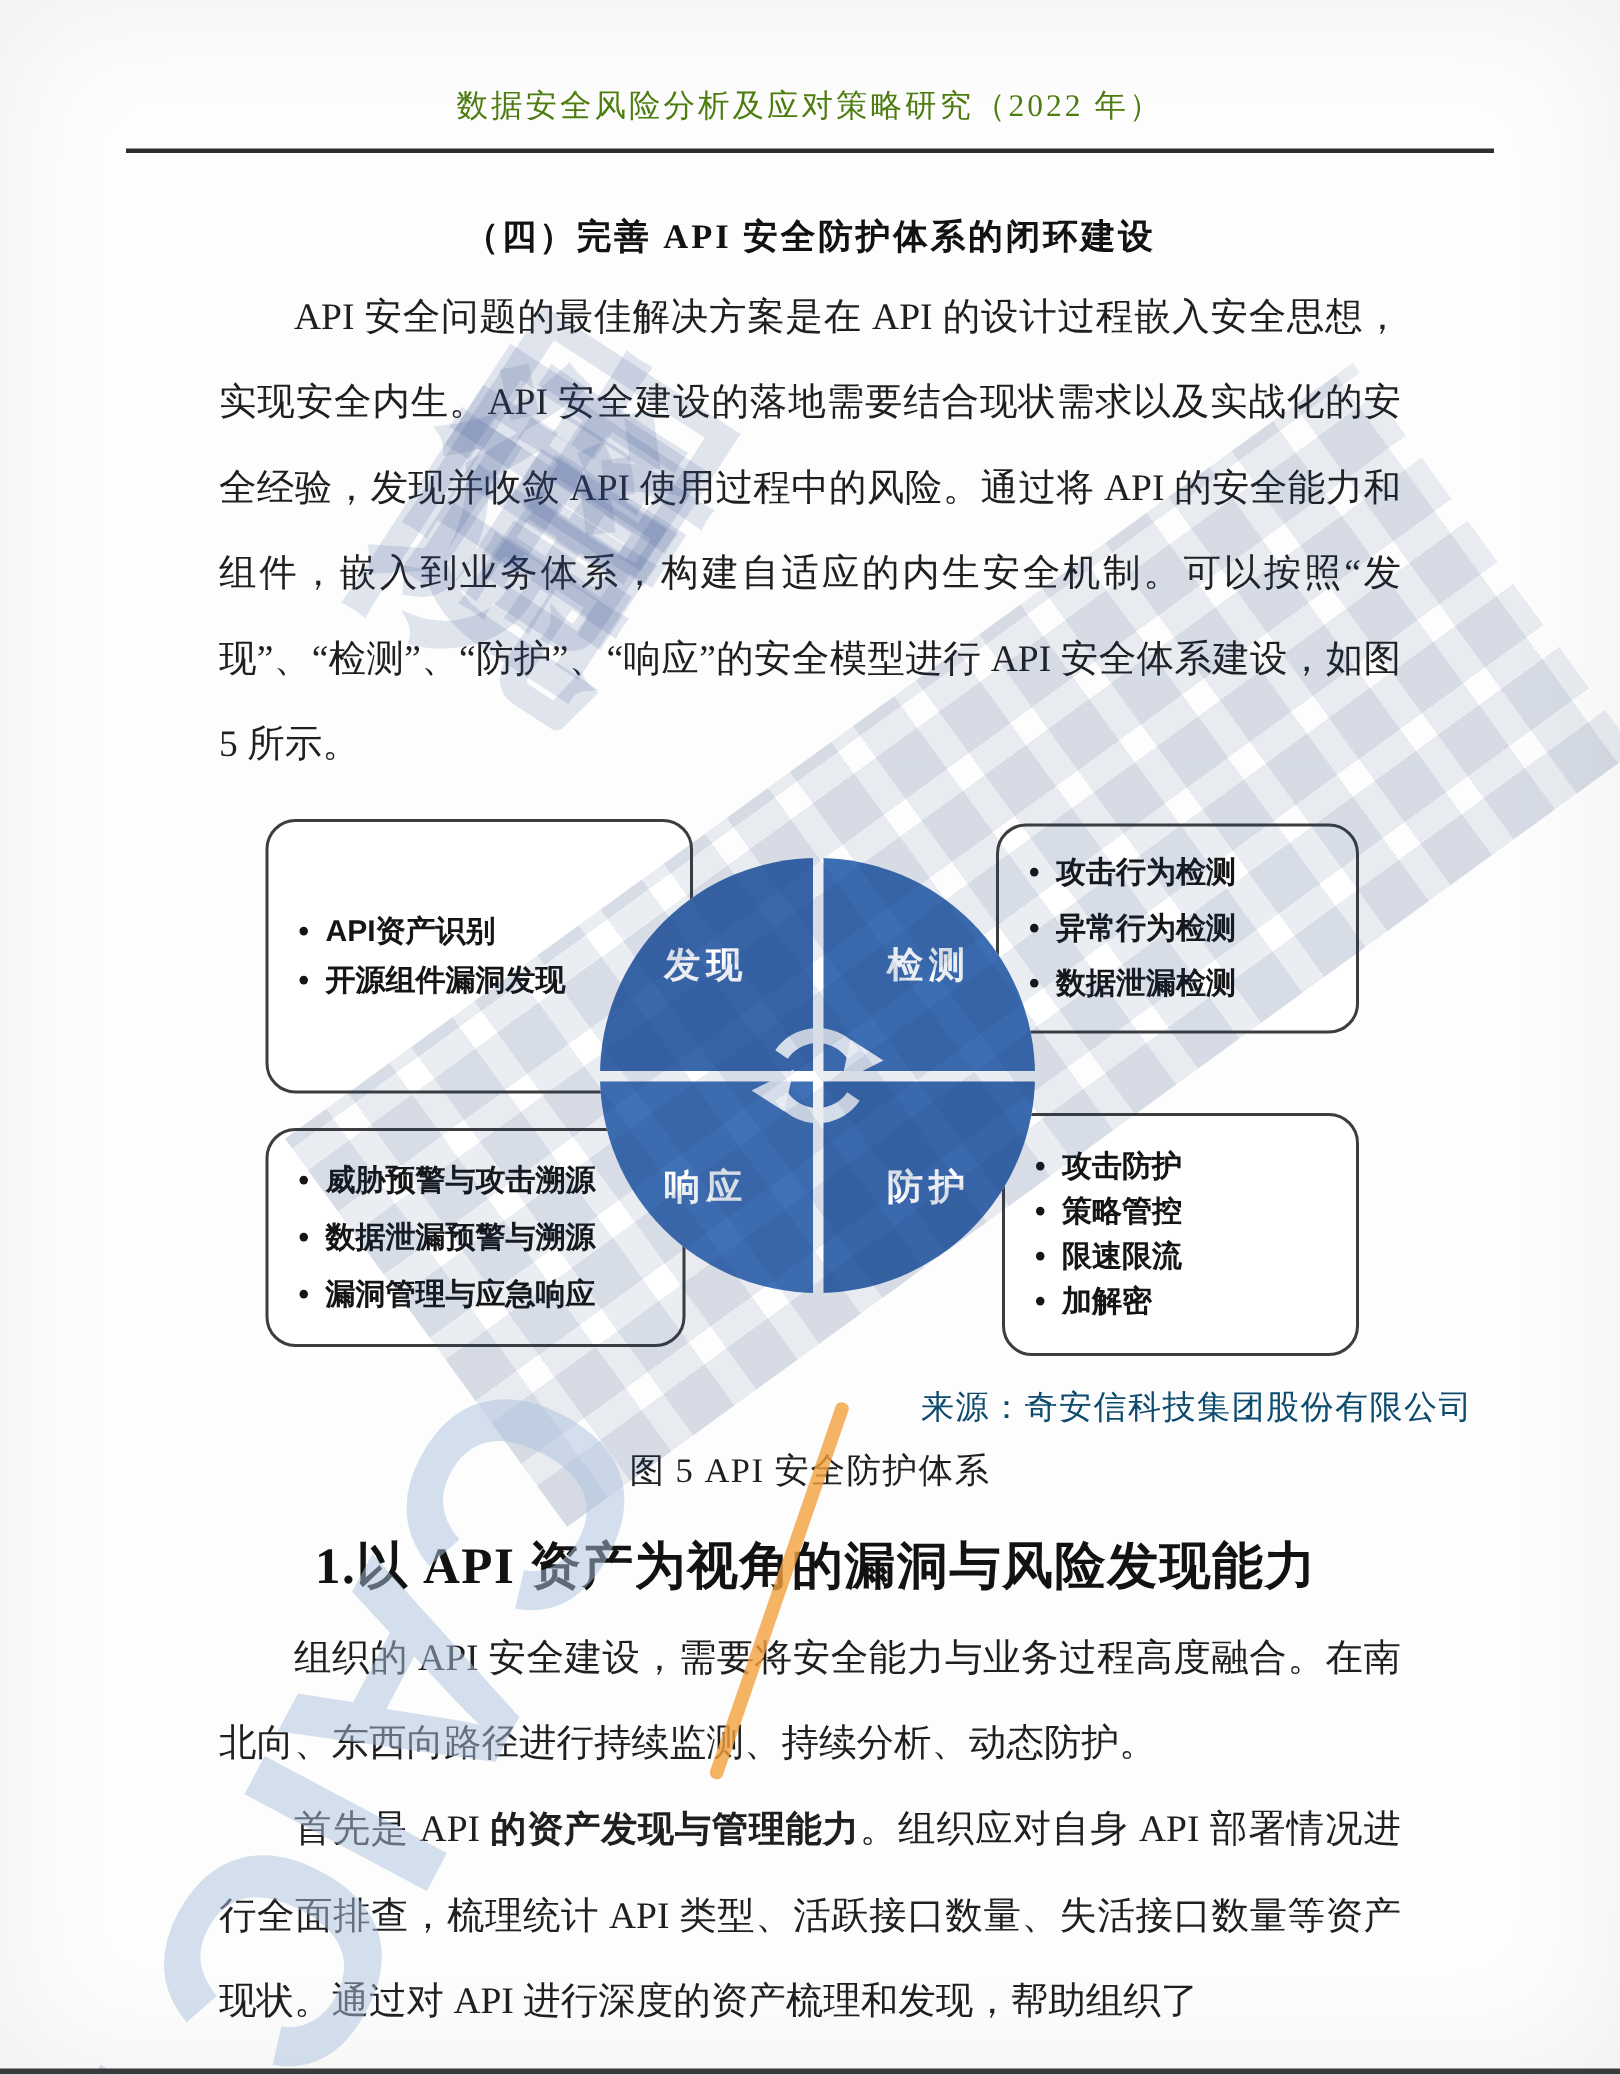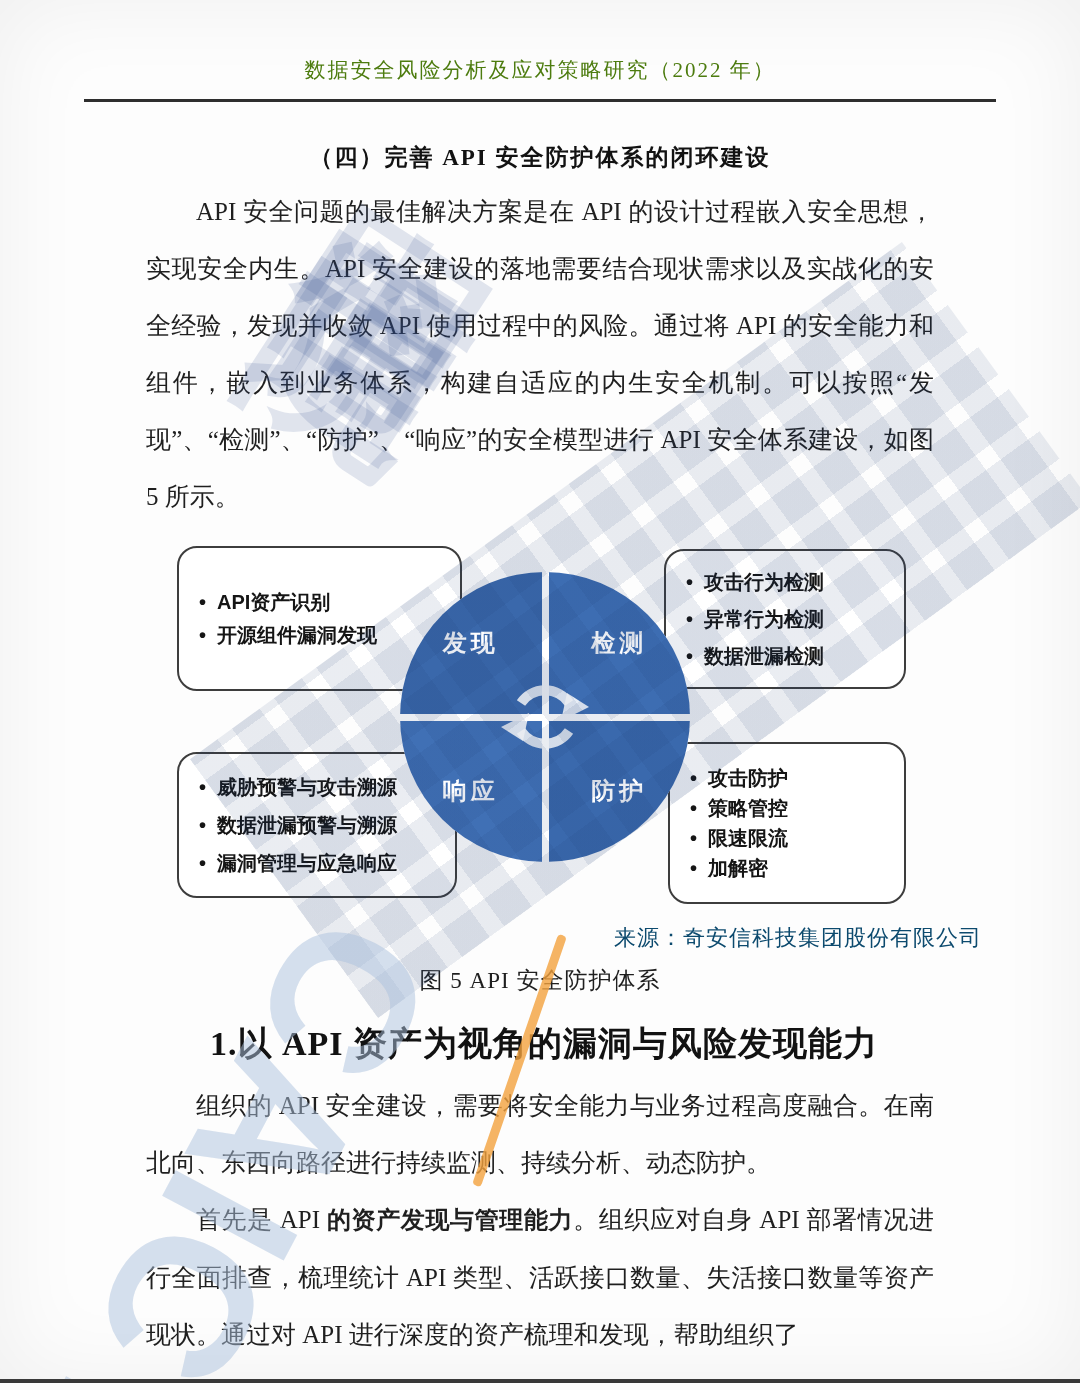--- a/index.html
+++ b/index.html
@@ -20,21 +20,21 @@
   .figure{position:relative;height:472px;margin-top:4px;}
   .fbox{
     position:absolute;box-sizing:border-box;background:#fff;
     border:2px solid #3d3d3d;border-radius:20px;
     display:flex;flex-direction:column;justify-content:center;padding:6px 6px 6px 12px;
   }
   .fbox ul{margin:0;padding:0;list-style:none;
     font-family:"Liberation Sans","DejaVu Sans",sans-serif;font-weight:bold;font-size:20px;color:#151515;}
   .fbox li{position:relative;padding-left:26px;line-height:33px;}
   .fbox li::before{content:"•";position:absolute;left:8px;}
-  .box-tl{left:177px;top:17px;width:285px;height:145px;}
+  .box-tl{left:177px;top:17px;width:285px;height:183px;}
   .box-tr{left:664px;top:20px;width:242px;height:140px;}
   .box-bl{left:177px;top:223px;width:280px;height:146px;}
   .box-br{left:668px;top:213px;width:238px;height:162px;}
   .box-tr li{line-height:37px;}
   .box-bl li{line-height:38px;}
   .box-br li{line-height:30px;}
 
   .cycle{
     position:absolute;left:400px;top:43px;width:290px;height:290px;
     border-radius:50%;overflow:hidden;background:#fff;

